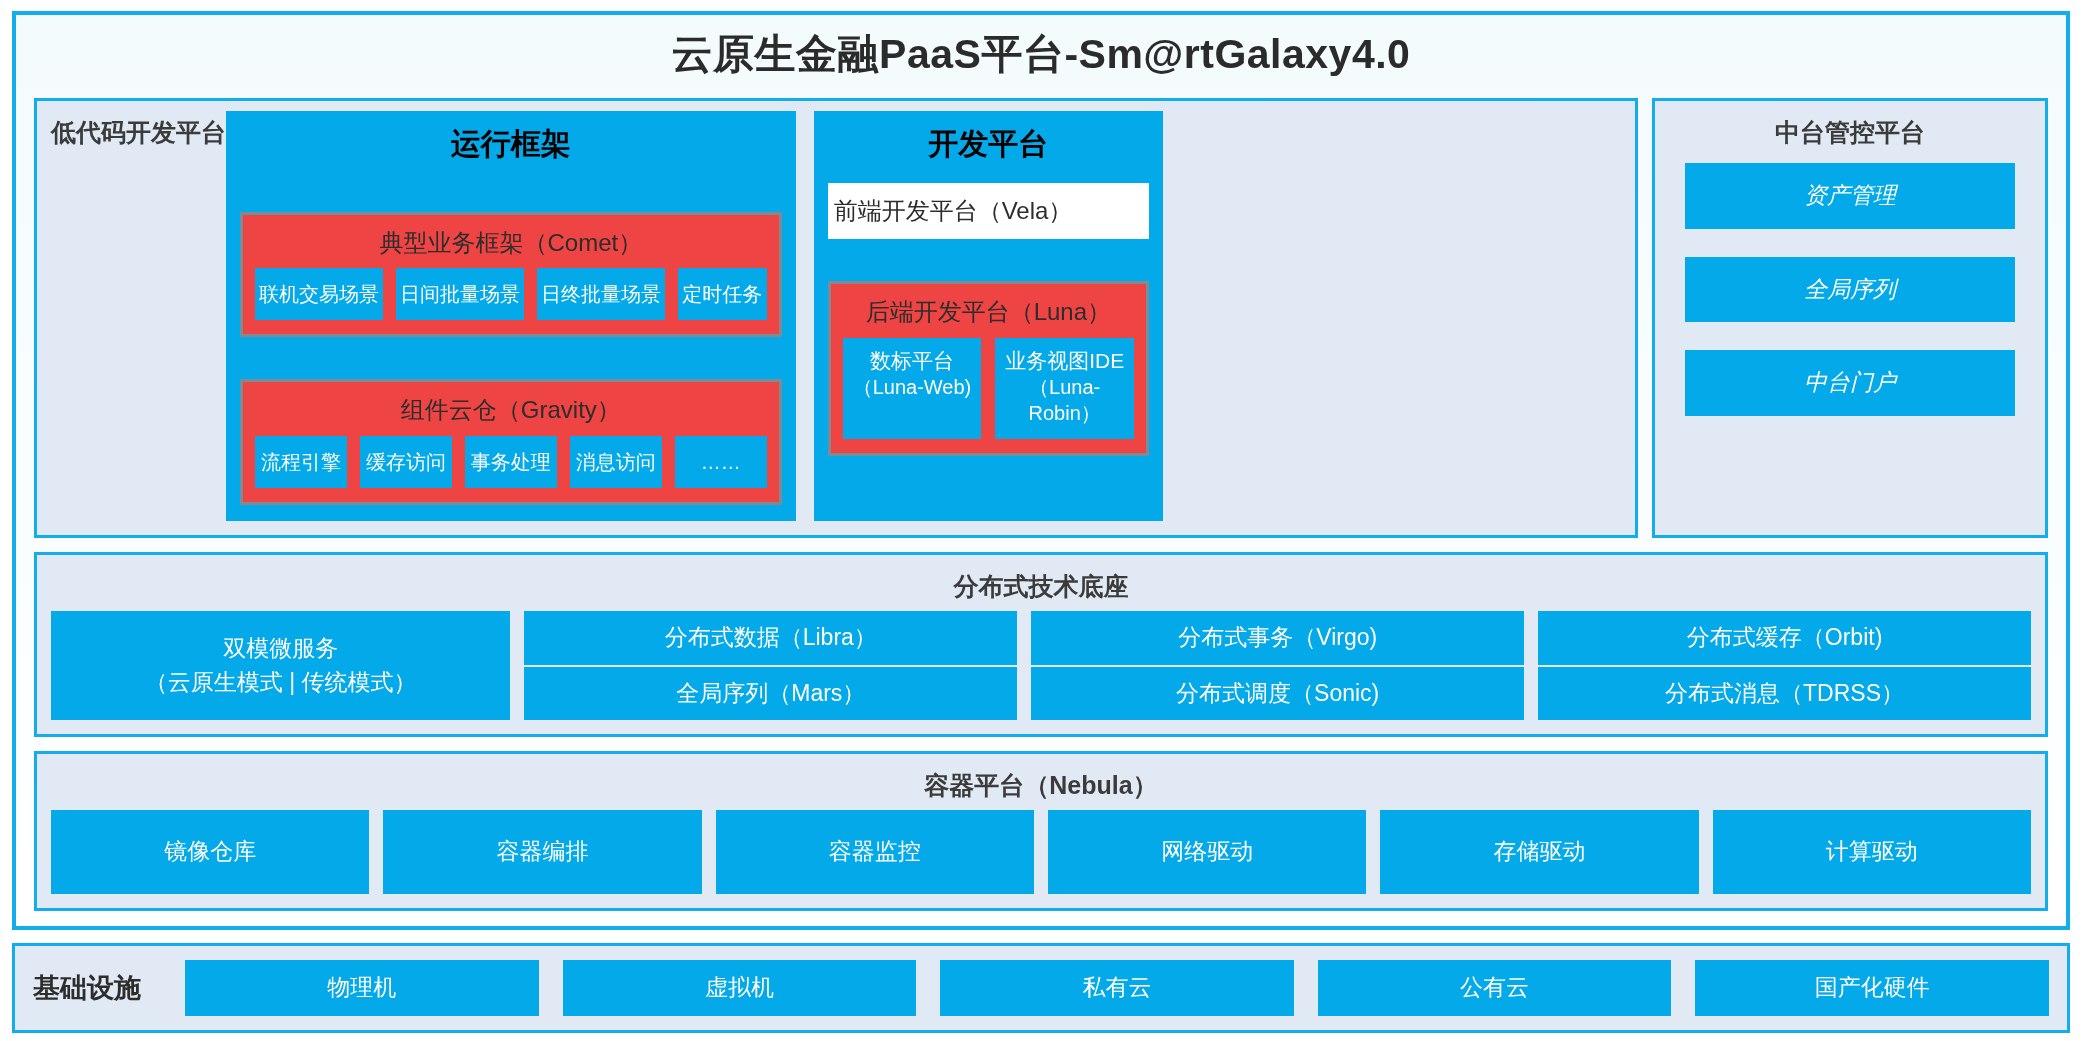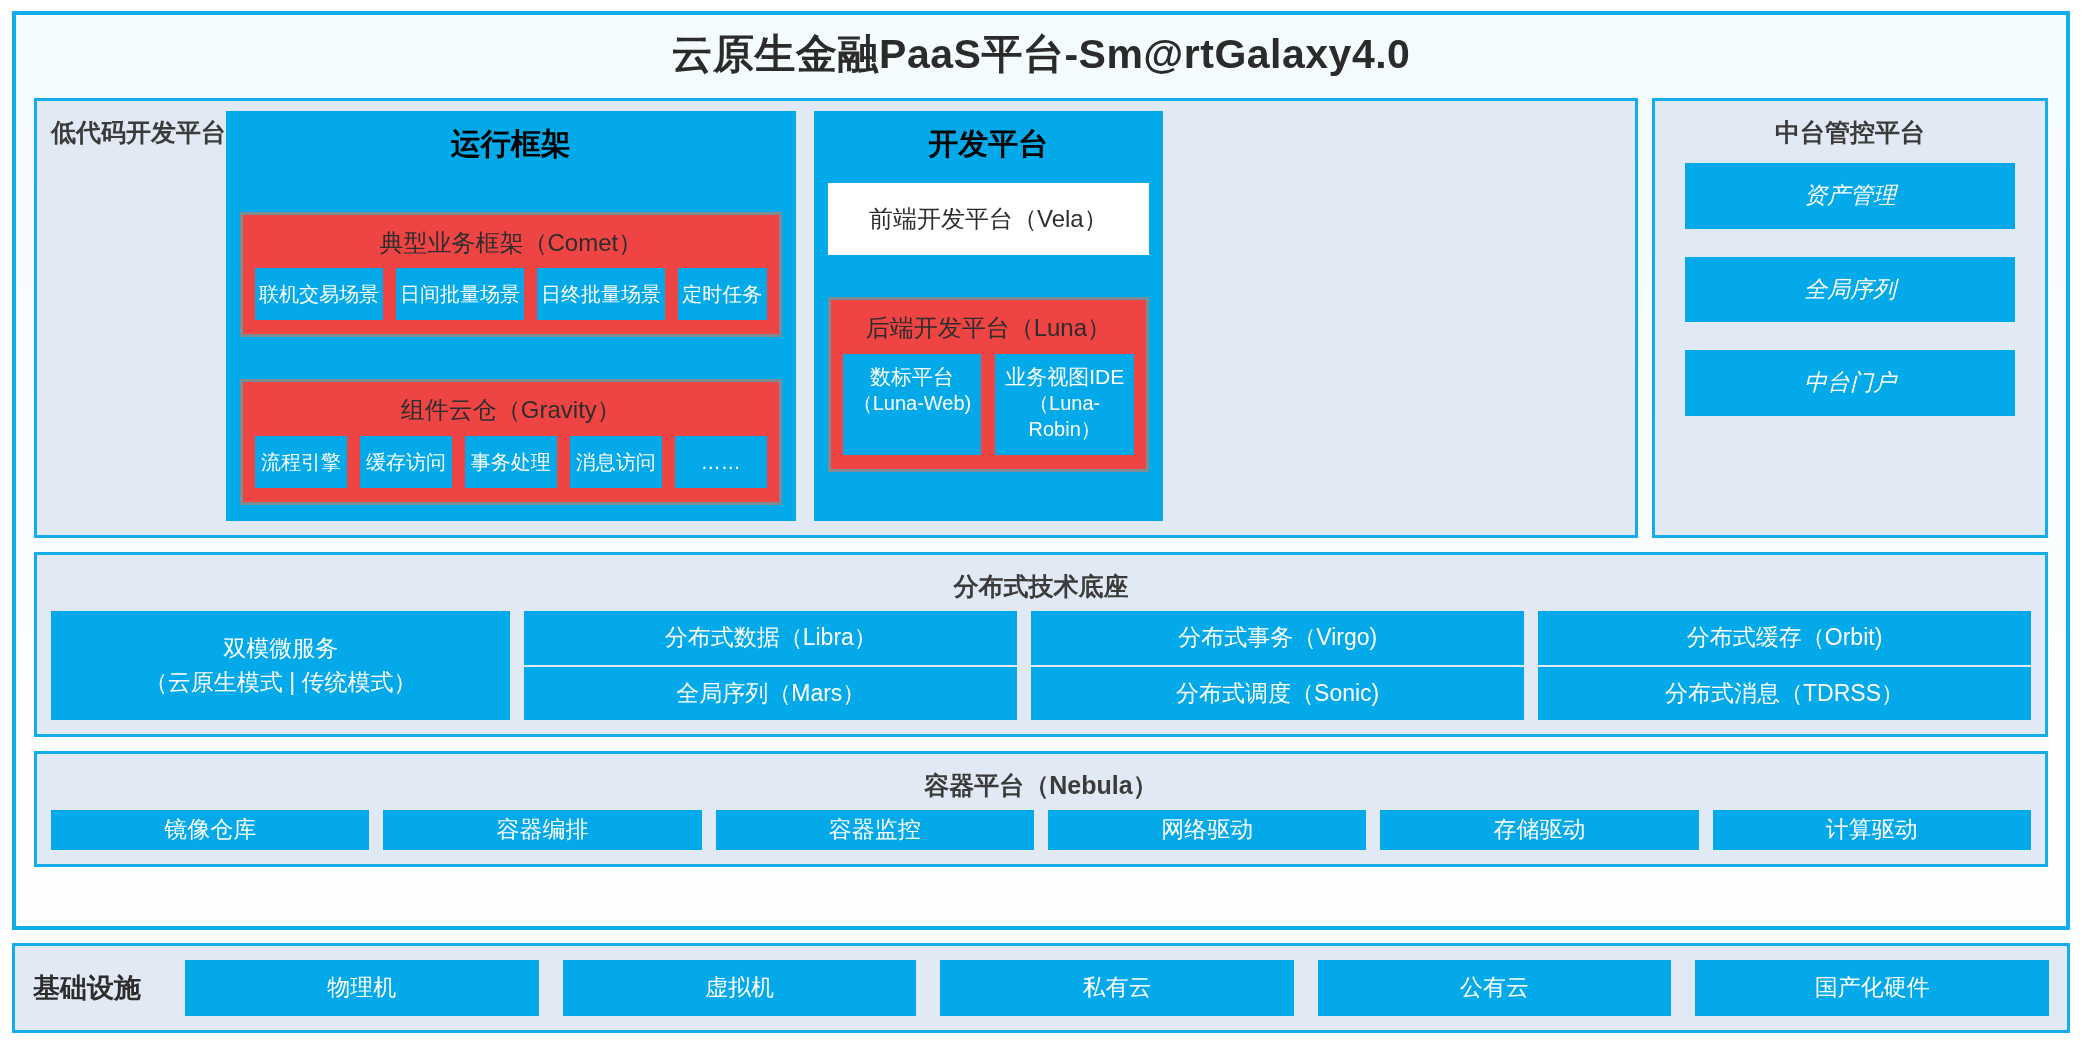--- a/index.html
+++ b/index.html
@@ -105,24 +105,24 @@
     font-size: 20px;
     text-align: center;
     padding: 14px 4px;
     line-height: 1.2;
     white-space: nowrap;
   }
 
   
   .whitebar {
     background: #FFFFFF;
-    text-align: center;
+    text-align: left;
     font-size: 24px;
     color: #2D2D2D;
-    padding: 22px 6px;
+    padding: 14px 6px;
     line-height: 1.2;
   }
 
   
   .luna-chips { display: flex; gap: 14px; }
   .luna-chip {
     flex: 1 1 0;
     background: #03A9E8;
     color: #FFFFFF;
     text-align: center;
@@ -171,21 +171,21 @@
   }
 
   
   .container-grid { display: flex; gap: 14px; }
   .container-cell {
     flex: 1 1 0;
     background: #03A9E8;
     color: #FFFFFF;
     text-align: center;
     font-size: 23px;
-    padding: 6px 6px;
+    padding: 28px 6px;
     line-height: 1.2;
     white-space: nowrap;
   }
 
   
   .infra {
     flex: 0 0 90px;
     border: 3px solid #14ADEC;
     background: #E1EAF4;
     display: flex;

